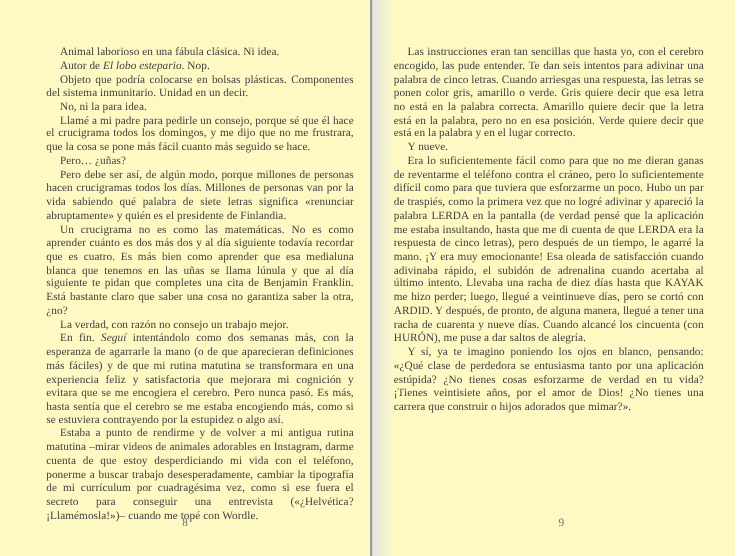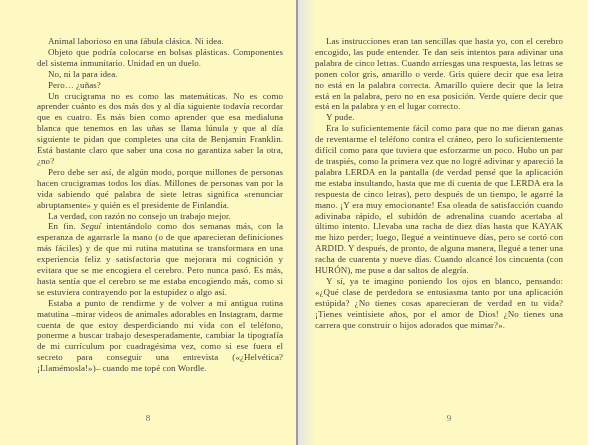--- a/index.html
+++ b/index.html
@@ -59,37 +59,39 @@
   .pagenum-left  { left: 138px; }
   .pagenum-right { left: 439px; }
 </style>
 </head>
 <body>
 
 <div class="spread">
 
   <div class="page-text left-text">
       <p><span>Animal laborioso en una fábula clásica. Ni idea.</span></p>
-      <p><span>Objeto que podría colocarse en bolsas plásticas. Componentes del sistema inmunitario. Unidad en un duelo.</span></p>
+      <p><span>Autor de </span><i>El lobo estepario</i><span>. Nop.</span></p>
+      <p><span>Objeto que podría colocarse en bolsas plásticas. Componentes del sistema inmunitario. Unidad en un decir.</span></p>
       <p><span>No, ni la para idea.</span></p>
+      <p><span>Llamé a mi padre para pedirle un consejo, porque sé que él hace el crucigrama todos los domingos, y me dijo que no me frustrara, que la cosa se pone más fácil cuanto más seguido se hace.</span></p>
       <p><span>Pero… ¿uñas?</span></p>
+      <p><span>Pero debe ser así, de algún modo, porque millones de personas hacen crucigramas todos los días. Millones de personas van por la vida sabiendo qué palabra de siete letras significa «renunciar abruptamente» y quién es el presidente de Finlandia.</span></p>
       <p><span>Un crucigrama no es como las matemáticas. No es como aprender cuánto es dos más dos y al día siguiente todavía recordar que es cuatro. Es más bien como aprender que esa medialuna blanca que tenemos en las uñas se llama lúnula y que al día siguiente te pidan que completes una cita de Benjamin Franklin. Está bastante claro que saber una cosa no garantiza saber la otra, ¿no?</span></p>
-      <p><span>Pero debe ser así, de algún modo, porque millones de personas hacen crucigramas todos los días. Millones de personas van por la vida sabiendo qué palabra de siete letras significa «renunciar abruptamente» y quién es el presidente de Finlandia.</span></p>
       <p><span>La verdad, con razón no consejo un trabajo mejor.</span></p>
       <p><span>En fin. </span><i>Seguí</i><span> intentándolo como dos semanas más, con la esperanza de agarrarle la mano (o de que aparecieran definiciones más fáciles) y de que mi rutina matutina se transformara en una experiencia feliz y satisfactoria que mejorara mi cognición y evitara que se me encogiera el cerebro. Pero nunca pasó. Es más, hasta sentía que el cerebro se me estaba encogiendo más, como si se estuviera contrayendo por la estupidez o algo así.</span></p>
       <p><span>Estaba a punto de rendirme y de volver a mi antigua rutina matutina –mirar videos de animales adorables en Instagram, darme cuenta de que estoy desperdiciando mi vida con el teléfono, ponerme a buscar trabajo desesperadamente, cambiar la tipografía de mi currículum por cuadragésima vez, como si ese fuera el secreto para conseguir una entrevista («¿Helvética? ¡Llamémosla!»)– cuando me topé con Wordle.</span></p>
     </div>
 
   <div class="pagenum pagenum-left">8</div>
 
   <div class="spine-line"></div>
   <div class="spine-shadow"></div>
 
   <div class="page-text right-text">
       <p><span>Las instrucciones eran tan sencillas que hasta yo, con el cerebro encogido, las pude entender. Te dan seis intentos para adivinar una palabra de cinco letras. Cuando arriesgas una respuesta, las letras se ponen color gris, amarillo o verde. Gris quiere decir que esa letra no está en la palabra correcta. Amarillo quiere decir que la letra está en la palabra, pero no en esa posición. Verde quiere decir que está en la palabra y en el lugar correcto.</span></p>
-      <p><span>Y pude.</span></p>
+      <p><span>Y nueve.</span></p>
       <p><span>Era lo suficientemente fácil como para que no me dieran ganas de reventarme el teléfono contra el cráneo, pero lo suficientemente difícil como para que tuviera que esforzarme un poco. Hubo un par de traspiés, como la primera vez que no logré adivinar y apareció la palabra LERDA en la pantalla (de verdad pensé que la aplicación me estaba insultando, hasta que me di cuenta de que LERDA era la respuesta de cinco letras), pero después de un tiempo, le agarré la mano. ¡Y era muy emocionante! Esa oleada de satisfacción cuando adivinaba rápido, el subidón de adrenalina cuando acertaba al último intento. Llevaba una racha de diez días hasta que KAYAK me hizo perder; luego, llegué a veintinueve días, pero se cortó con ARDID. Y después, de pronto, de alguna manera, llegué a tener una racha de cuarenta y nueve días. Cuando alcancé los cincuenta (con HURÓN), me puse a dar saltos de alegría.</span></p>
-      <p><span>Y sí, ya te imagino poniendo los ojos en blanco, pensando: «¿Qué clase de perdedora se entusiasma tanto por una aplicación estúpida? ¿No tienes cosas aparecieran de verdad en tu vida? ¡Tienes veintisiete años, por el amor de Dios! ¿No tienes una carrera que construir o hijos adorados que mimar?».</span></p>
+      <p><span>Y sí, ya te imagino poniendo los ojos en blanco, pensando: «¿Qué clase de perdedora se entusiasma tanto por una aplicación estúpida? ¿No tienes cosas esforzarme de verdad en tu vida? ¡Tienes veintisiete años, por el amor de Dios! ¿No tienes una carrera que construir o hijos adorados que mimar?».</span></p>
     </div>
 
   <div class="pagenum pagenum-right">9</div>
 
 </div>
 
 </body></html>

